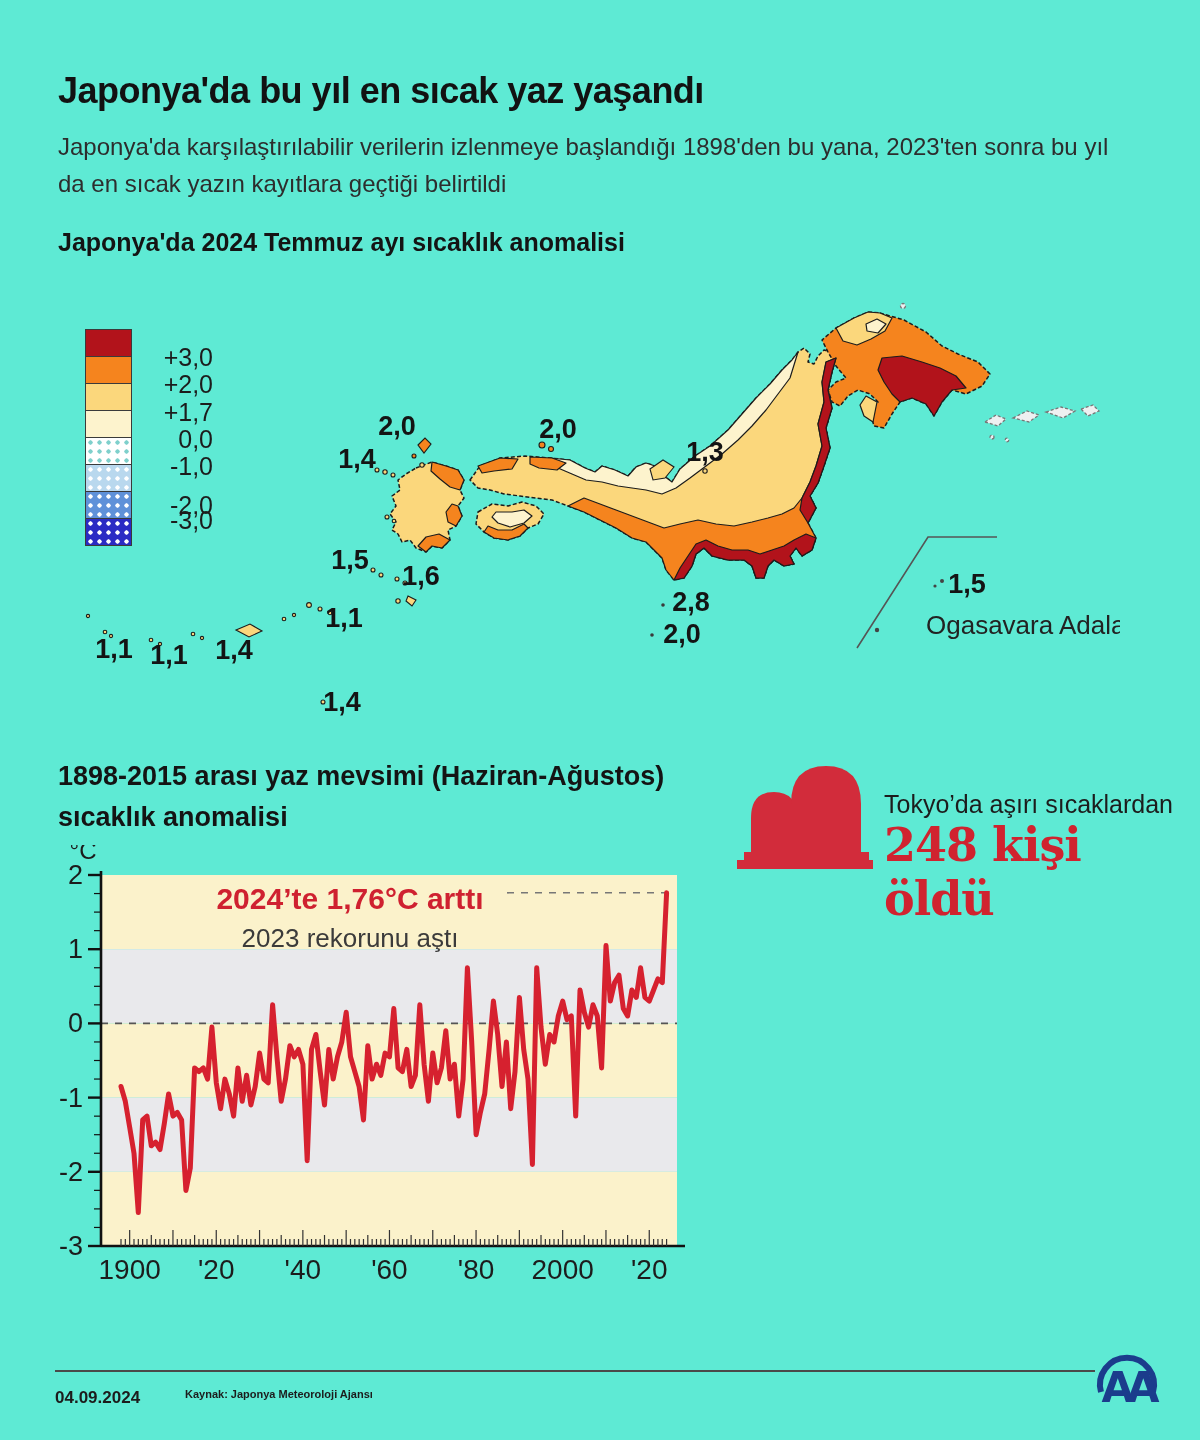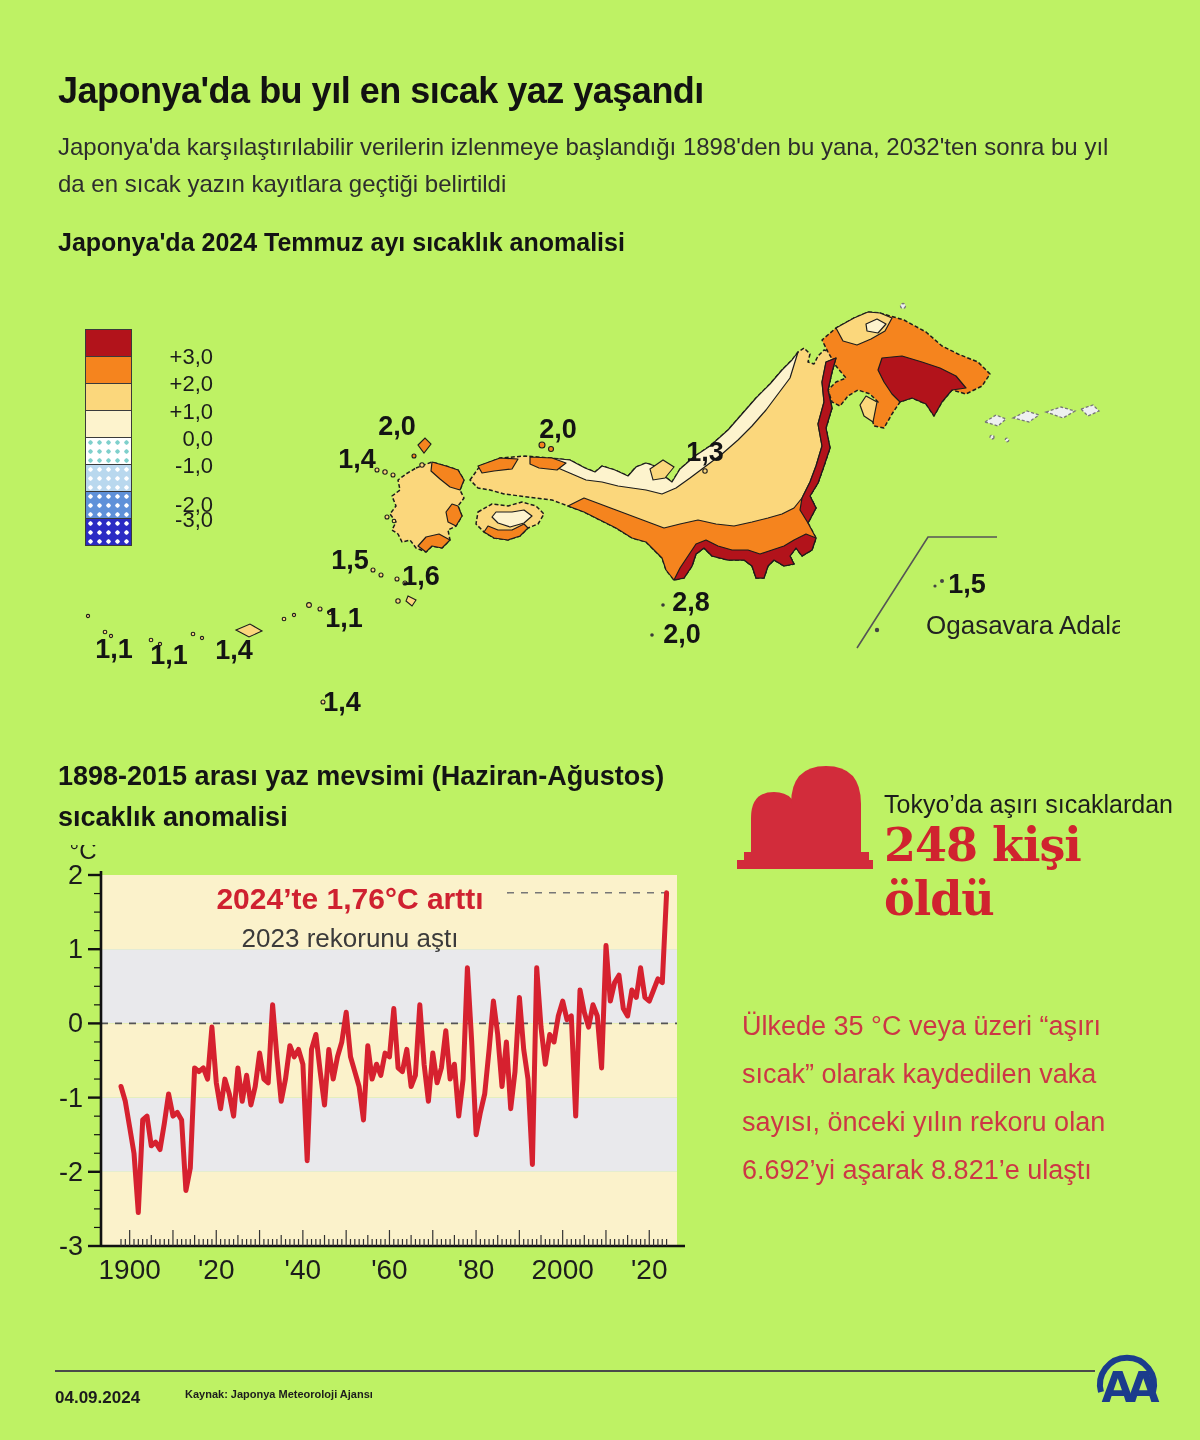--- a/index.html
+++ b/index.html
@@ -1,40 +1,40 @@
 <!DOCTYPE html>
 <html><head>
 <meta charset="utf-8">
 <style>
   * { margin:0; padding:0; box-sizing:border-box; }
   body { background:#dddde0; font-family:"Liberation Sans", sans-serif; }
   .page {
     position:relative; width:1200px; height:1440px;
-    background:#bef264; overflow:hidden; margin:0 auto;
+    background:#5eead4; overflow:hidden; margin:0 auto;
     color:#161616;
   }
   .title {
     position:absolute; left:58px; top:70px; width:1080px;
     font-size:36px; font-weight:bold; letter-spacing:-0.5px; color:#121212;
   }
   .subtitle {
     position:absolute; left:58px; top:128px; width:1060px;
     font-size:24px; line-height:1.55; color:#2d2d2d;
   }
   .map-heading {
     position:absolute; left:58px; top:228px; width:900px;
     font-size:25px; font-weight:bold; color:#141414;
   }
   
   .legend { position:absolute; left:85px; top:330px; width:210px; height:240px; }
   .legend .swatches { position:absolute; left:0; top:0; }
   .legend .sw { width:47px; height:28px; border:1px solid #3a3a3a; margin-top:-1px; }
   .legend .lab {
     position:absolute; left:50px; width:78px; height:30px; line-height:30px;
-    text-align:right; font-size:22px; color:#1c1c1c;
+    text-align:right; font-size:25px; color:#1c1c1c;
   }
   
   .map-svg { position:absolute; left:80px; top:298px; width:1040px; height:445px; }
   
   .chart-heading {
     position:absolute; left:58px; top:756px; width:640px;
     font-size:27px; font-weight:bold; line-height:1.5; color:#141414;
   }
   .chart-svg { position:absolute; left:55px; top:845px; width:660px; height:470px; }
   
@@ -55,39 +55,39 @@
   .footer-date { position:absolute; left:55px; top:1388px; font-size:17px; font-weight:bold; color:#1c1c1c; }
   .footer-source { position:absolute; left:185px; top:1388px; font-size:11px; font-weight:bold; color:#1c1c1c; }
   .aa-logo { position:absolute; left:1090px; top:1340px; width:74px; height:86px; }
 </style>
 </head>
 <body>
 
 <div class="page">
 
   <h1 class="title">Japonya'da bu yıl en sıcak yaz yaşandı</h1>
-  <p class="subtitle">Japonya'da karşılaştırılabilir verilerin izlenmeye başlandığı 1898'den bu yana, 2032'ten sonra bu yıl da en sıcak yazın kayıtlara geçtiği belirtildi</p>
+  <p class="subtitle">Japonya'da karşılaştırılabilir verilerin izlenmeye başlandığı 1898'den bu yana, 2023'ten sonra bu yıl da en sıcak yazın kayıtlara geçtiği belirtildi</p>
 
   <h2 class="map-heading">Japonya'da 2024 Temmuz ayı sıcaklık anomalisi</h2>
 
   <div class="legend">
     <div class="swatches" id="legend-swatches">
         <div class="sw" style="background-color: rgb(178, 19, 27);"></div>
         <div class="sw" style="background-color: rgb(245, 132, 30);"></div>
         <div class="sw" style="background-color: rgb(251, 215, 124);"></div>
         <div class="sw" style="background-color: rgb(253, 243, 205);"></div>
         <div class="sw" style="background-color: rgb(255, 255, 255); background-image: radial-gradient(circle, rgb(127, 208, 204) 1.9px, transparent 2.4px); background-size: 9px 9px;"></div>
         <div class="sw" style="background-color: rgb(185, 216, 238); background-image: radial-gradient(circle, rgb(255, 255, 255) 1.9px, transparent 2.4px); background-size: 9px 9px;"></div>
         <div class="sw" style="background-color: rgb(95, 145, 217); background-image: radial-gradient(circle, rgb(255, 255, 255) 1.9px, transparent 2.4px); background-size: 9px 9px;"></div>
         <div class="sw" style="background-color: rgb(43, 43, 196); background-image: radial-gradient(circle, rgb(255, 255, 255) 1.9px, transparent 2.4px); background-size: 9px 9px;"></div>
       </div>
     <div id="legend-labels">
         <div class="lab" style="top: 12.2px;">+3,0</div>
         <div class="lab" style="top: 39.4px;">+2,0</div>
-        <div class="lab" style="top: 66.6px;">+1,0</div>
+        <div class="lab" style="top: 66.6px;">+1,7</div>
         <div class="lab" style="top: 93.8px;">0,0</div>
         <div class="lab" style="top: 121px;">-1,0</div>
         <div class="lab" style="top: 148.2px; margin-top: 12px;">-2,0</div>
         <div class="lab" style="top: 175.4px;">-3,0</div>
       </div>
   </div>
 
   <svg class="map-svg" id="map-svg" viewBox="0 0 1040 445">
     <g id="map-islands" stroke="#1c1c1c" stroke-width="1.5" stroke-dasharray="4 2.2" stroke-linejoin="round">
 
@@ -388,21 +388,20 @@
       <rect x="4" y="108" width="76" height="9"></rect>
       <path d="M58,100 L58,52 Q58,14 93,14 Q128,14 128,52 L128,100 Z"></path>
       <rect x="50" y="100" width="86" height="8"></rect>
       <rect x="42" y="108" width="98" height="9"></rect>
     </g>
   </svg>
 
   <div class="stat-line2">Tokyo’da aşırı sıcaklardan</div>
   <div class="stat-big">248 kişi öldü</div>
 
-  <p class="red-par">Ülkede 35 °C veya üzeri “aşırı sıcak” olarak kaydedilen vaka sayısı, önceki yılın rekoru olan 6.692’yi aşarak 8.821’e ulaştı</p>
 
   <div class="footer-line"></div>
   <div class="footer-date">04.09.2024</div>
   <div class="footer-source">Kaynak: Japonya Meteoroloji Ajansı</div>
 
   <svg class="aa-logo" viewBox="0 0 74 86">
     <path d="M11,52 A 27,27 0 1 1 63,52" fill="none" stroke="#1b3c8c" stroke-width="6"></path>
     <text id="aa-logo-text" x="37" y="62" text-anchor="middle" font-family="DejaVu Sans, sans-serif" font-weight="bold" font-size="42" fill="#1b3c8c" letter-spacing="-7">AA</text>
   </svg>
 

